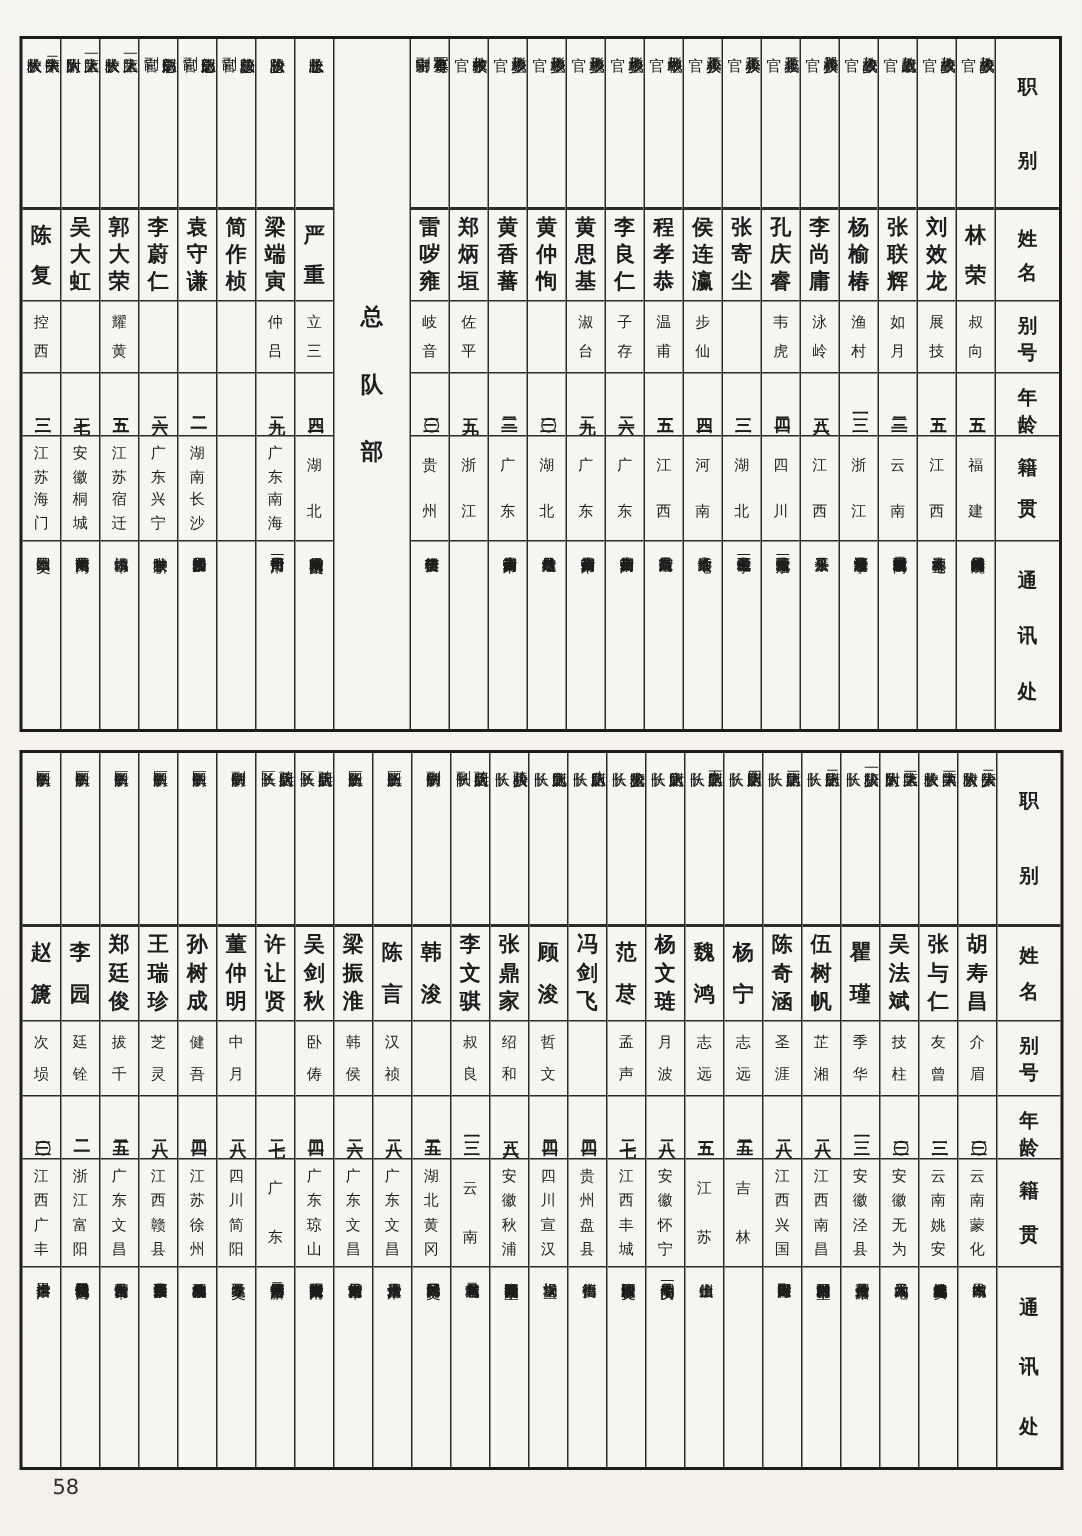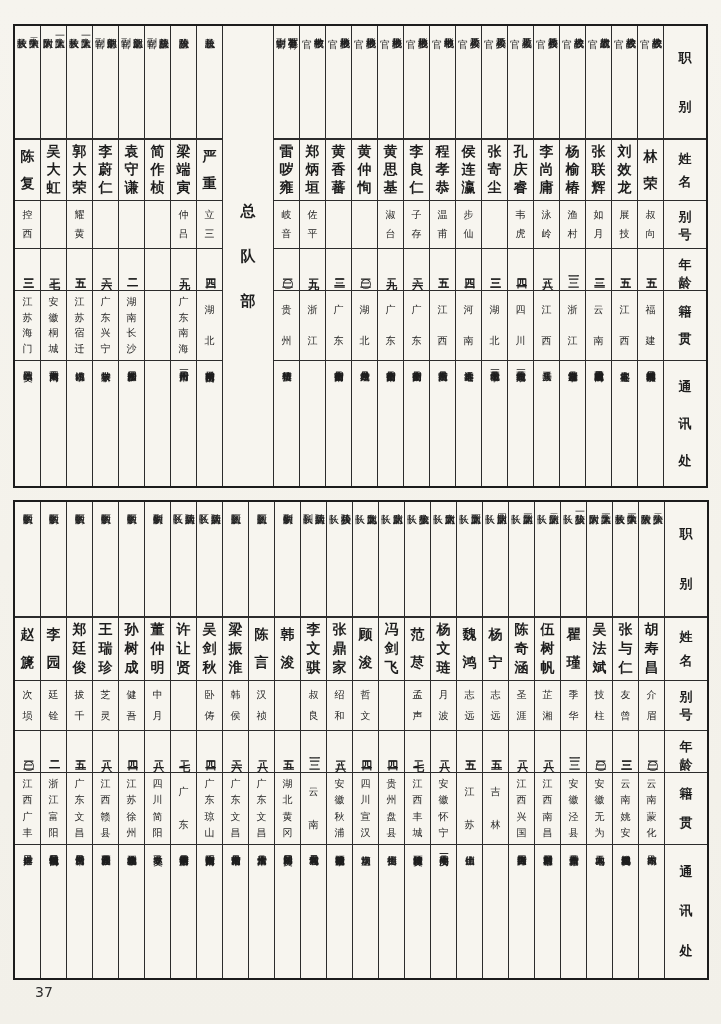--- a/index.html
+++ b/index.html
@@ -1618,14 +1618,14 @@
             <div class="ch">西</div>
             <div class="ch">广</div>
             <div class="ch">丰</div>
           </div>
         </div>
         <div class="cell r6 addr">
           <div class="vtext">广丰洋口会馆后</div>
         </div>
       </div>
     </div>
-  <div class="pagenum">37</div>
+  <div class="pagenum">58</div>
 </div>
 
 </body></html>

